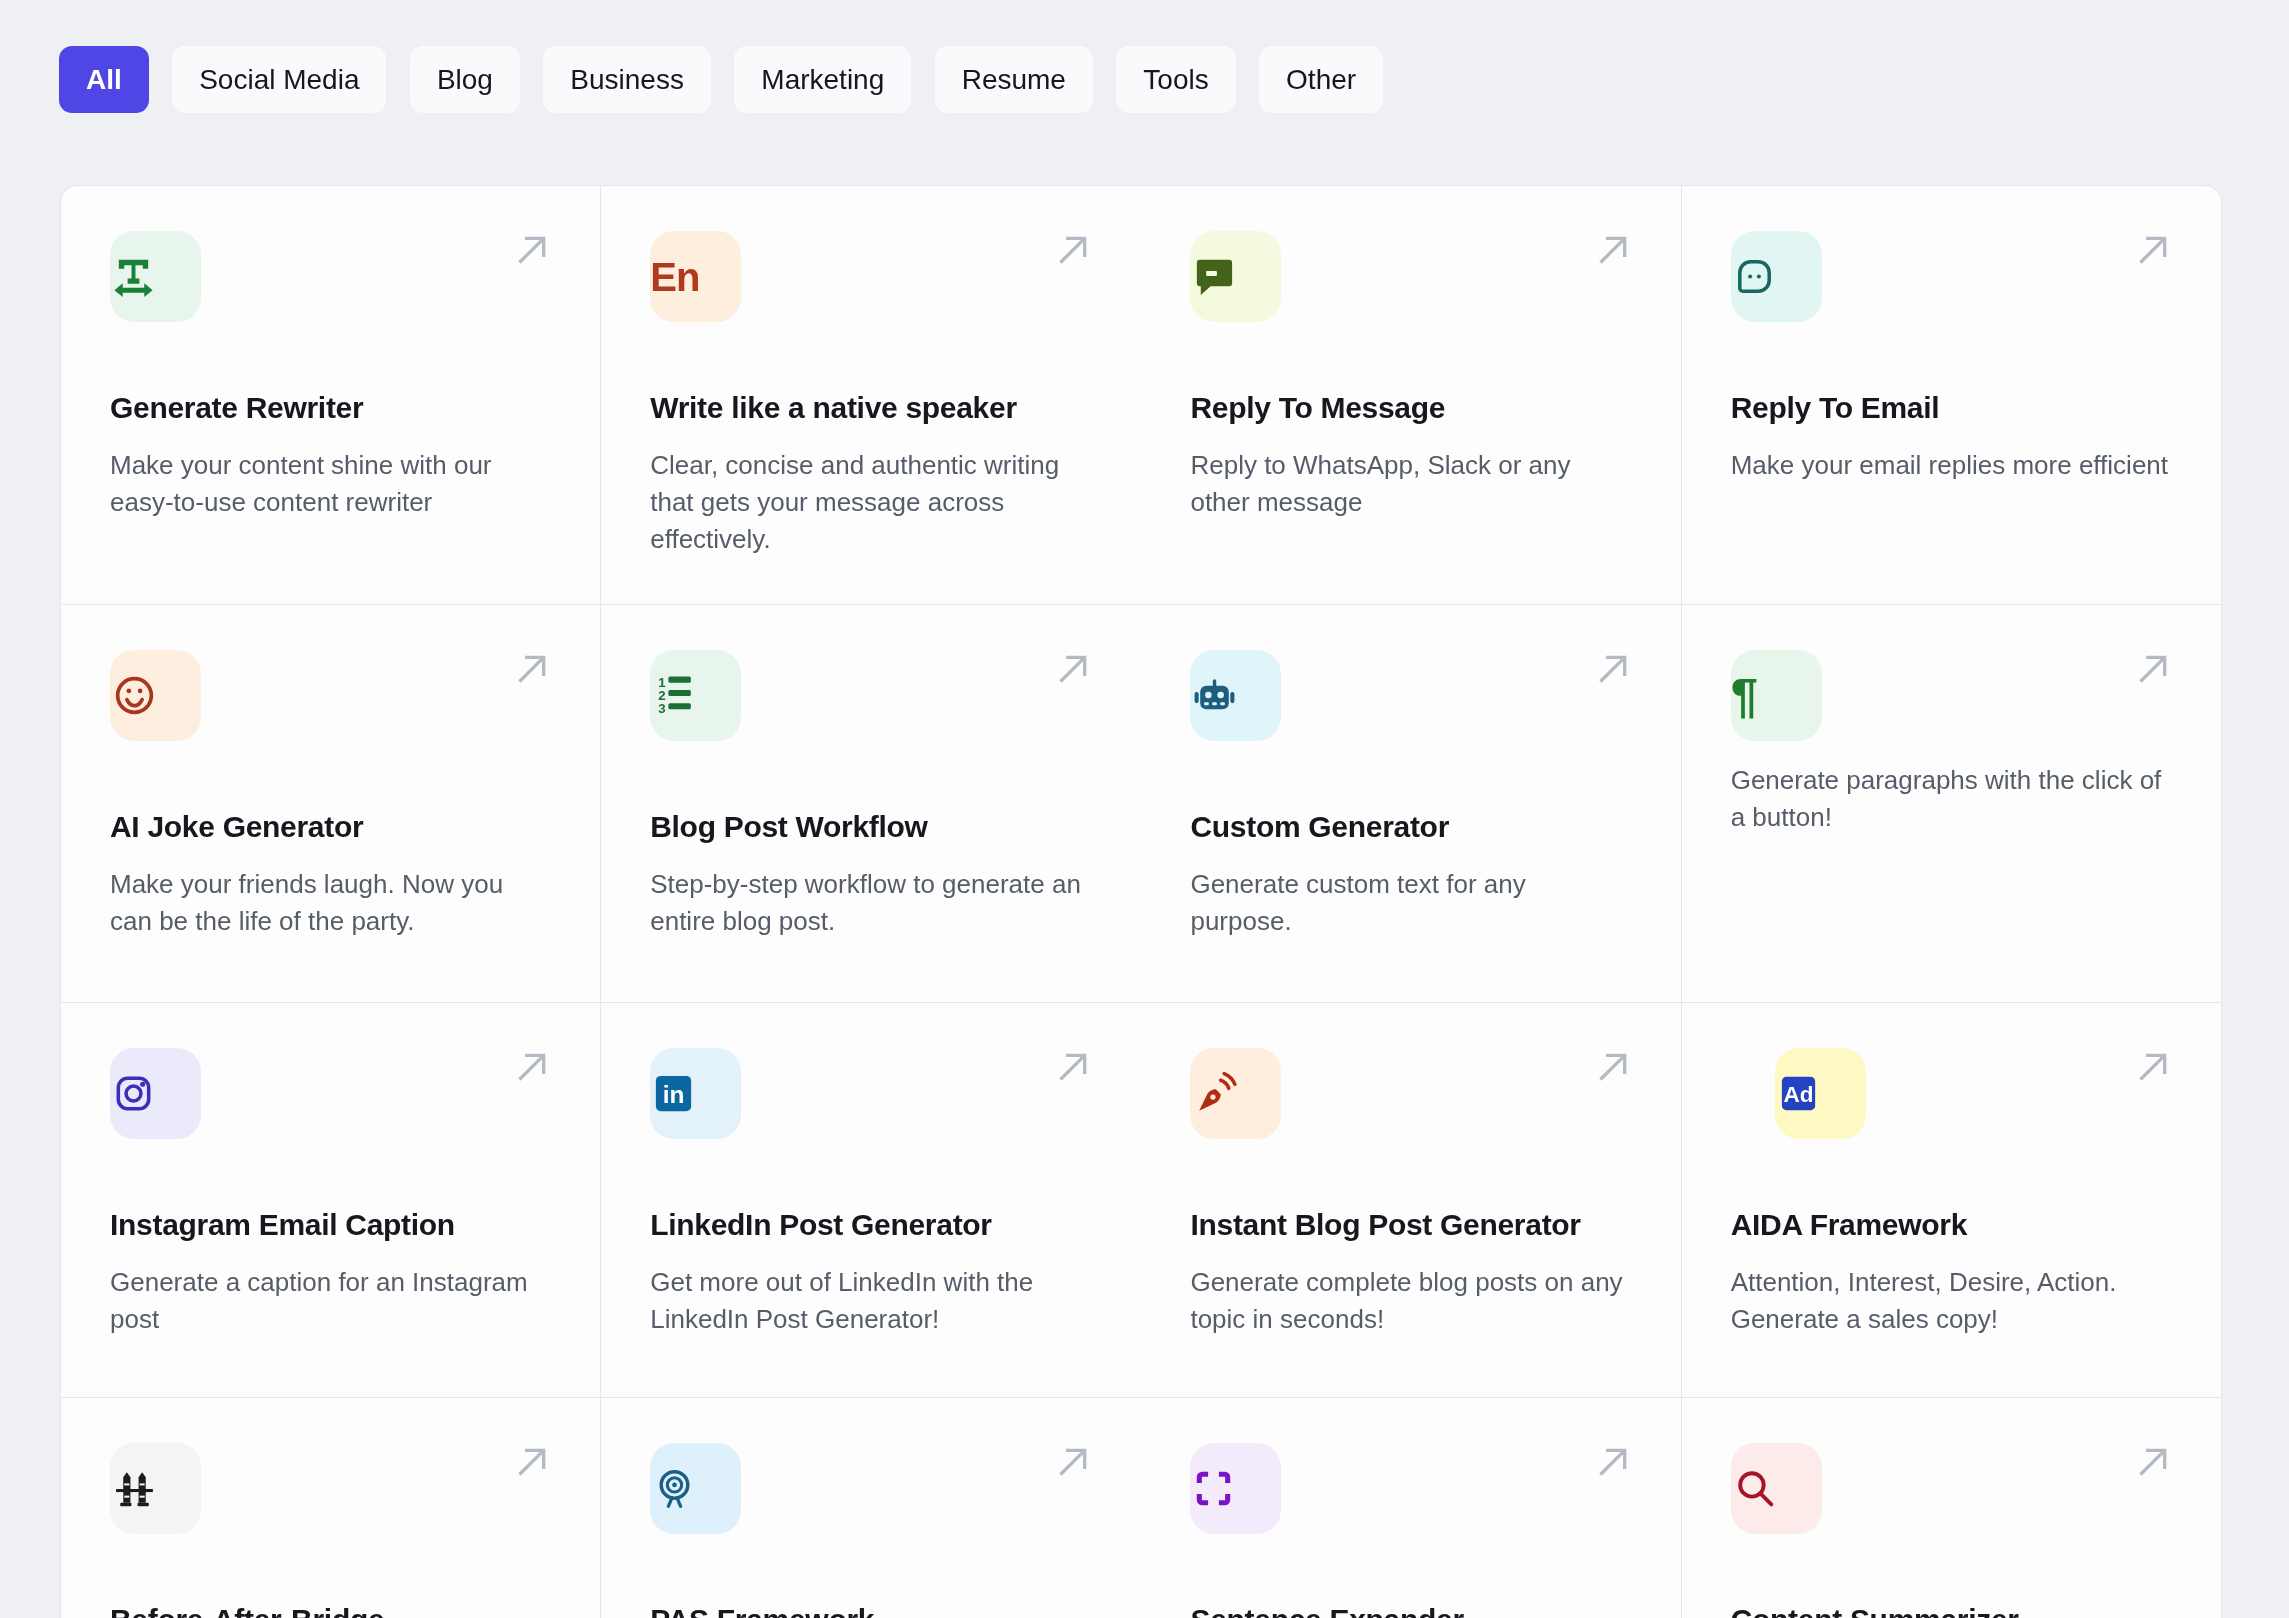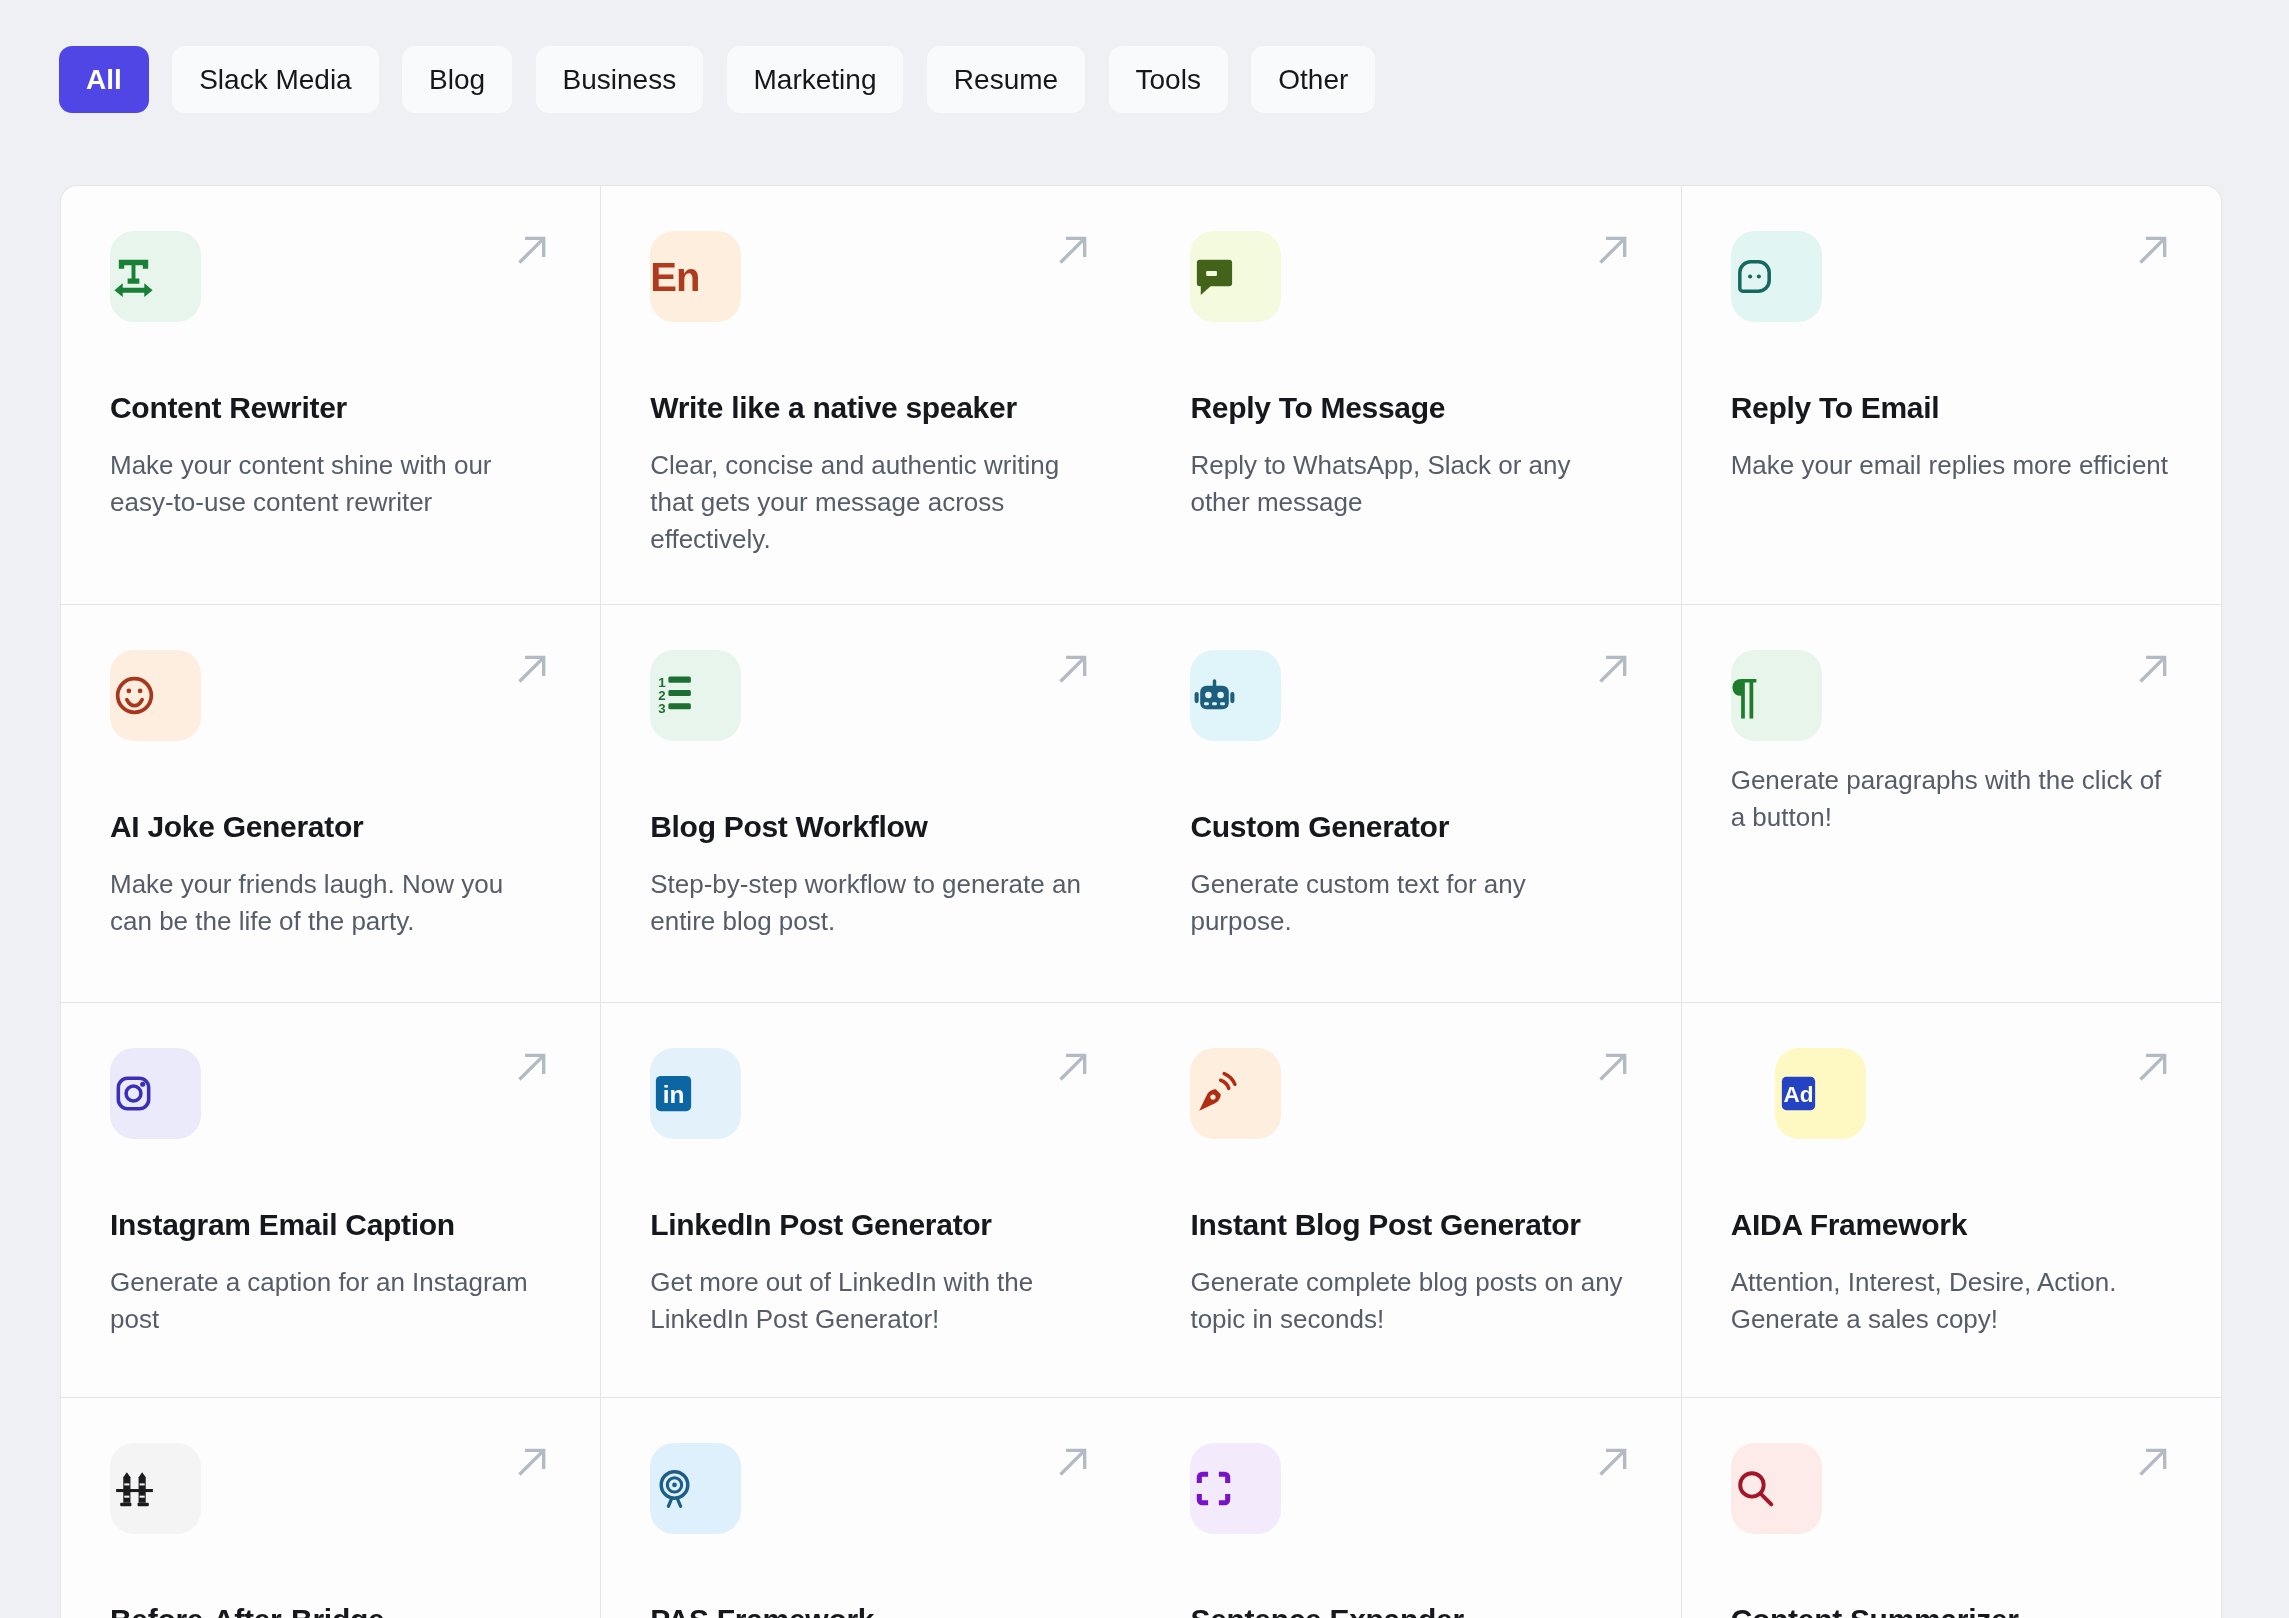--- a/index.html
+++ b/index.html
@@ -47,21 +47,21 @@
 </style>
 </head>
 <body>
 
 <nav class="tabs" id="tabs">
   <button class="tab active">
     <span>All</span>
   </button>
 
   <button class="tab">
-    <span>Slack Media</span>
+    <span>Social Media</span>
   </button>
 
   <button class="tab">
     <span>Blog</span>
   </button>
 
   <button class="tab">
     <span>Business</span>
   </button>
 
@@ -88,21 +88,21 @@
           <path d="M9 7h30v9h-5.5v-3.5H26V26h4v5.5H18V26h4V12.5h-7.5V16H9z"></path>
           <path d="M4.5 38l8.5-7v4.5h22V31l8.5 7-8.5 7v-4.5H13V45z"></path>
         </svg>
       </div>
     <div class="arrow">
       <svg width="41" height="41" viewBox="0 0 44 44" fill="none" stroke="currentColor" stroke-width="3.6">
         <path d="M14 10h20v20"></path>
           <path d="M34 10L8 36"></path>
       </svg>
     </div>
-    <h3>Content Rewriter</h3>
+    <h3>Generate Rewriter</h3>
     <p>Make your content shine with our easy-to-use content rewriter</p>
   </div>
 
   <div class="card">
     <div class="icon-box" style="background: rgb(253, 238, 222); color: rgb(176, 58, 30); --box-bg: #fdeede;">
         <span class="txt-icon" style="font-size:40px">En</span>
       </div>
     <div class="arrow">
       <svg width="41" height="41" viewBox="0 0 44 44" fill="none" stroke="currentColor" stroke-width="3.6">
         <path d="M14 10h20v20"></path>

